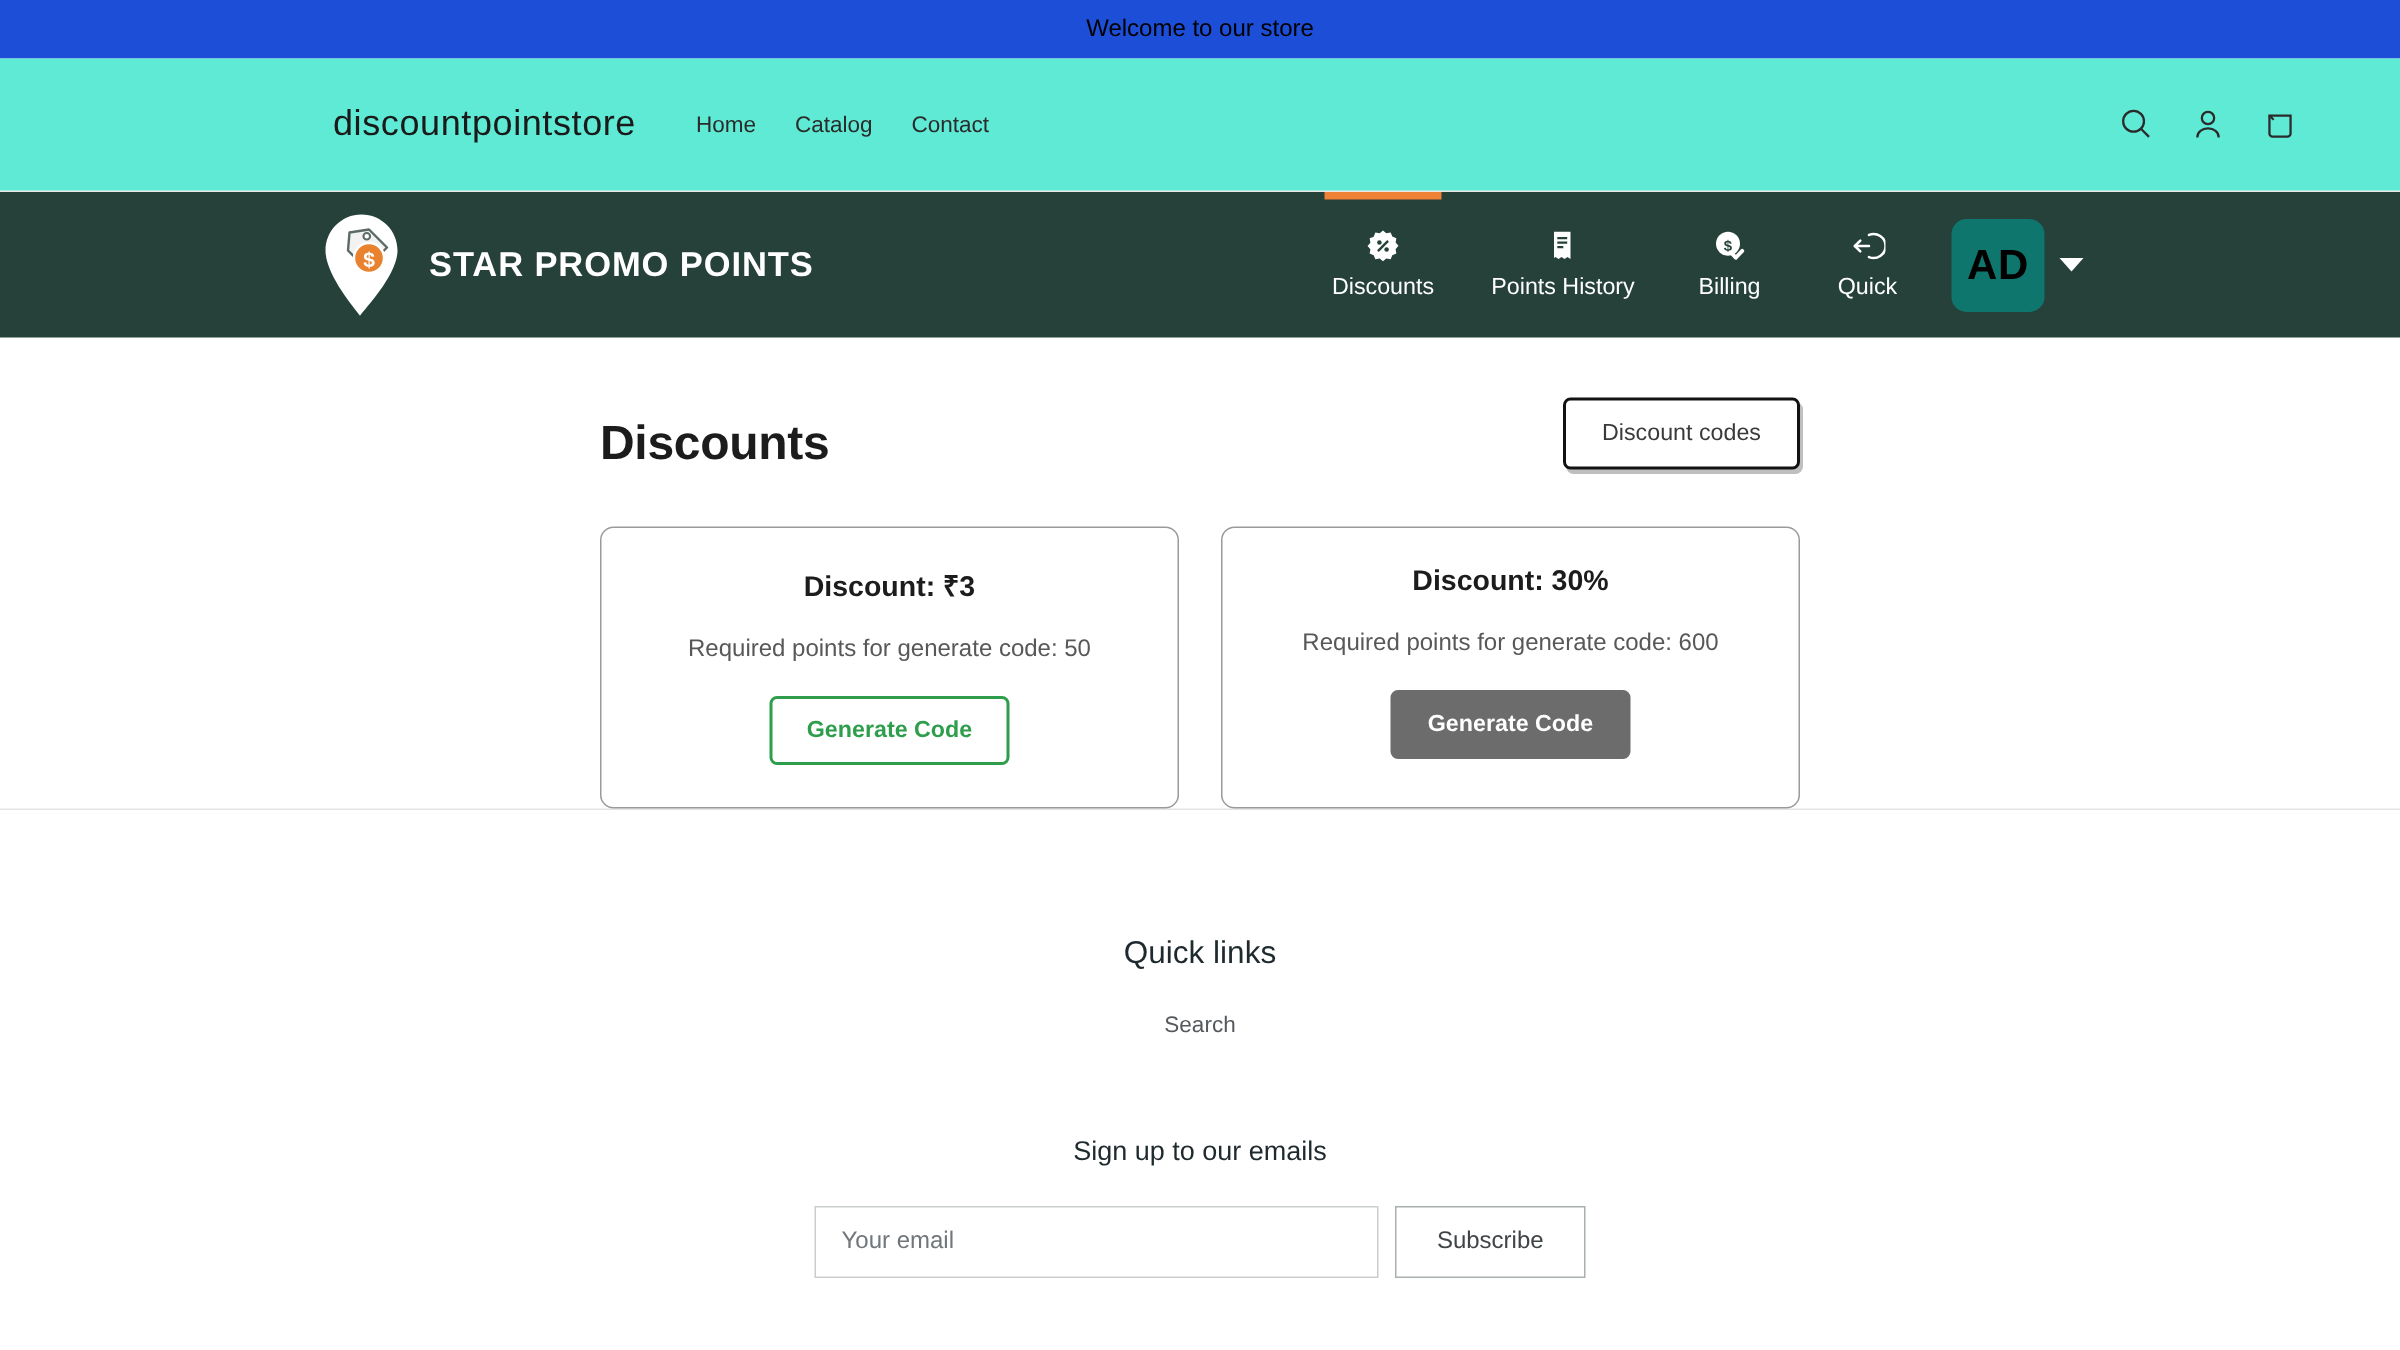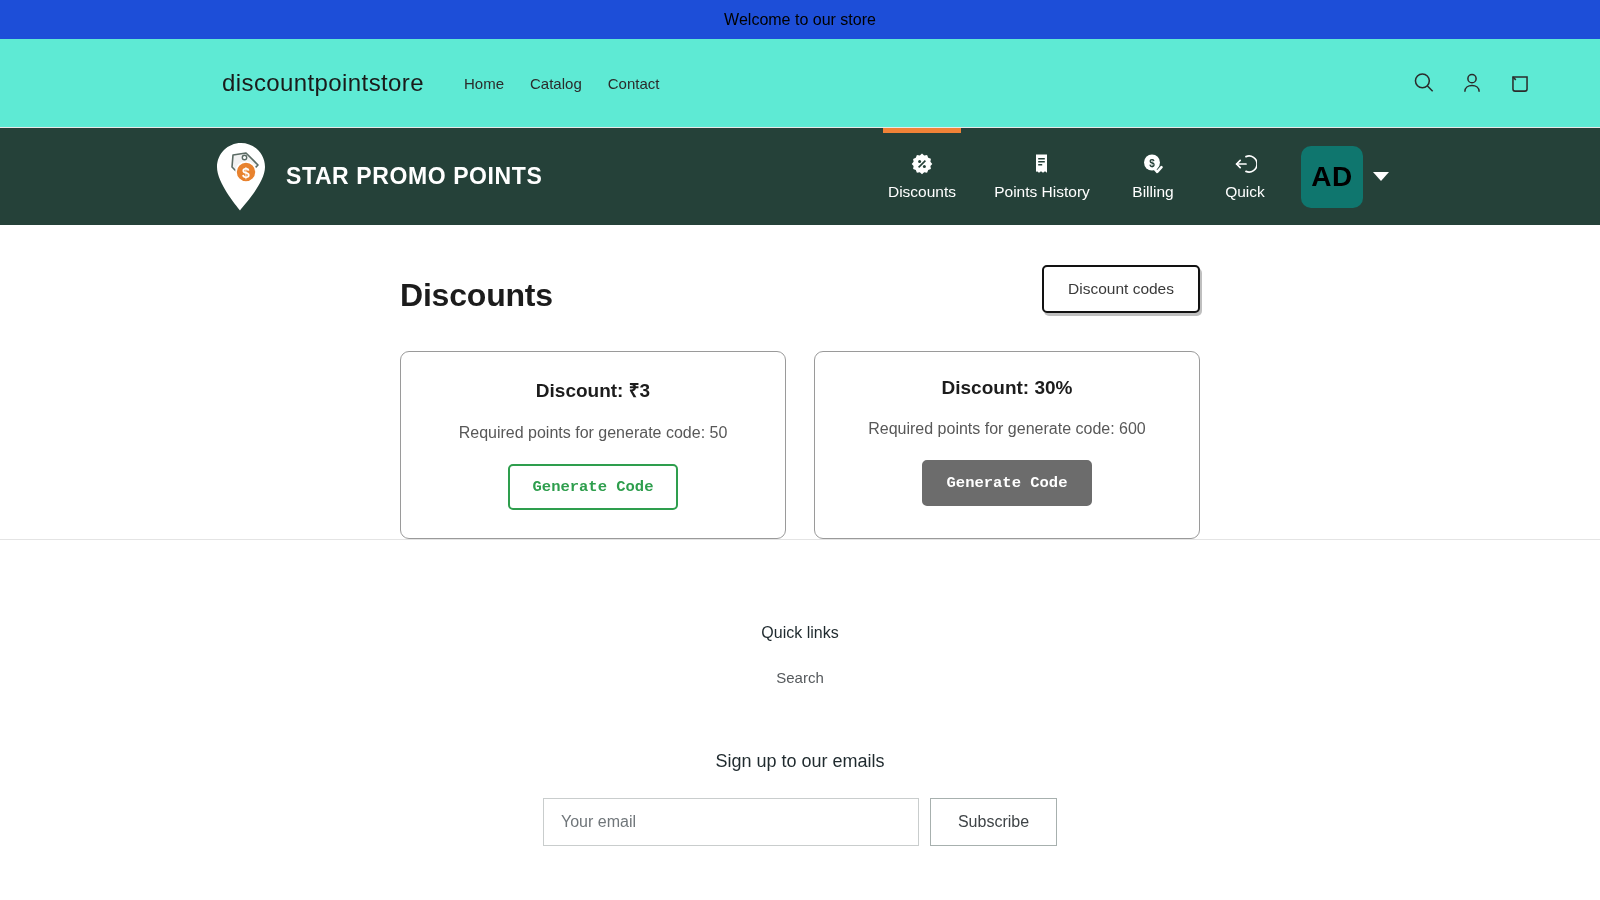--- a/index.html
+++ b/index.html
@@ -178,39 +178,39 @@
     font-size: 16px;
     color: #585858;
     margin-top: 21px;
   }
   .gen-btn {
     margin-top: 22px;
     padding: 12px 23px;
     font-size: 15.5px;
     font-weight: 700;
     border-radius: 5px;
-    font-family: Liberation Mono, monospace;
+    font-family: Liberation Sans, sans-serif;
     cursor: pointer;
   }
   .gen-btn.enabled {
     background: #ffffff;
     border: 2px solid #2e9e4d;
     color: #2e9e4d;
   }
   .gen-btn.disabled {
     background: #6c6c6c;
     border: 2px solid #6c6c6c;
     color: #ffffff;
     cursor: default;
   }
 
   
   .footer { padding-top: 84px; text-align: center; }
   .footer-heading {
-    font-size: 16px;
+    font-size: 21px;
     color: #1f2a2e;
     font-weight: 400;
   }
   .footer-link {
     display: inline-block;
     margin-top: 27px;
     font-size: 15px;
     color: #55595c;
     text-decoration: none;
   }

